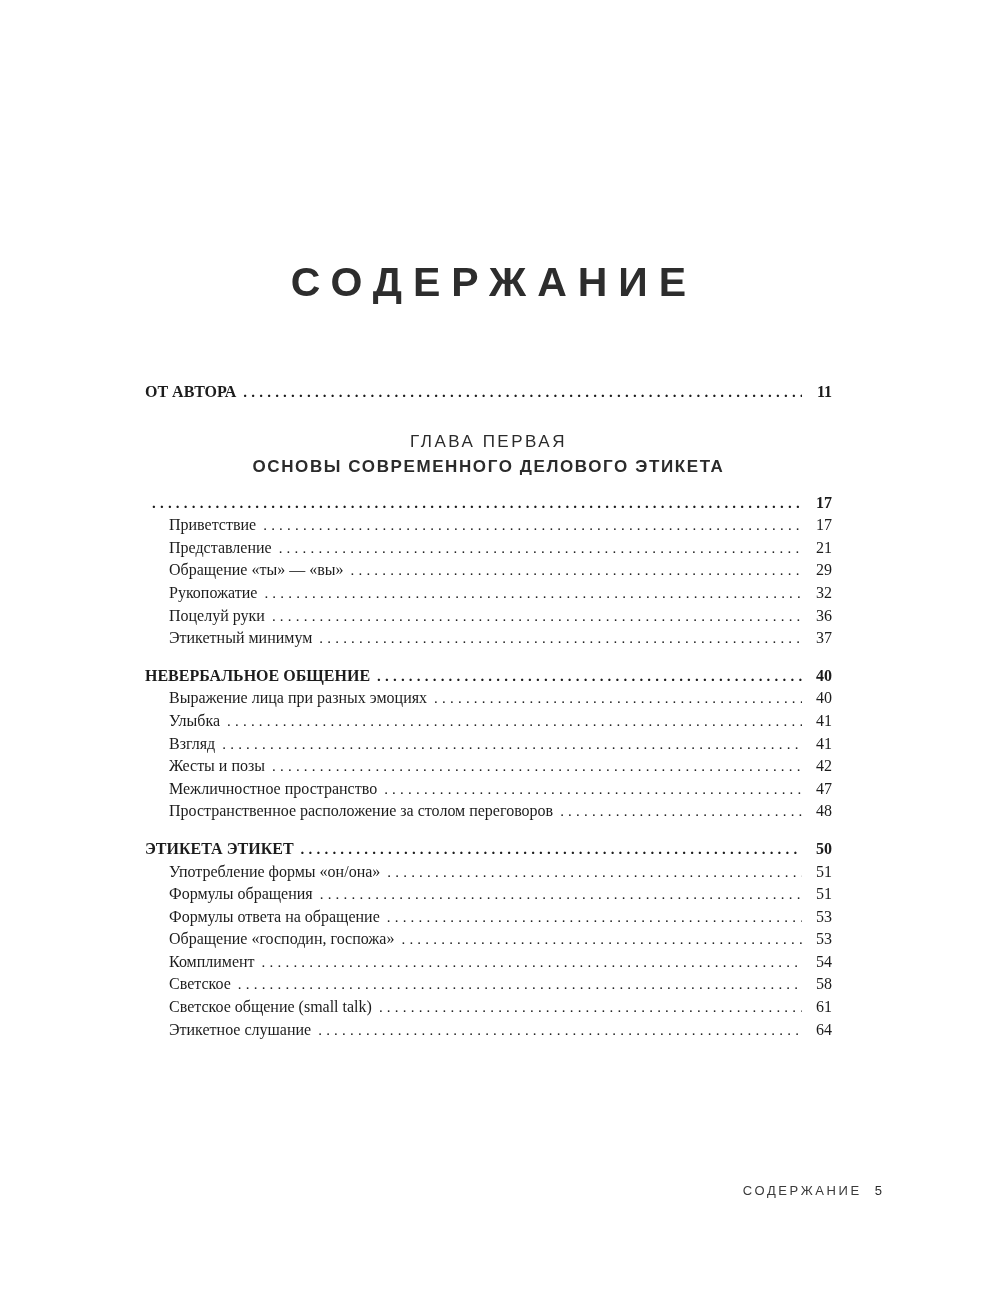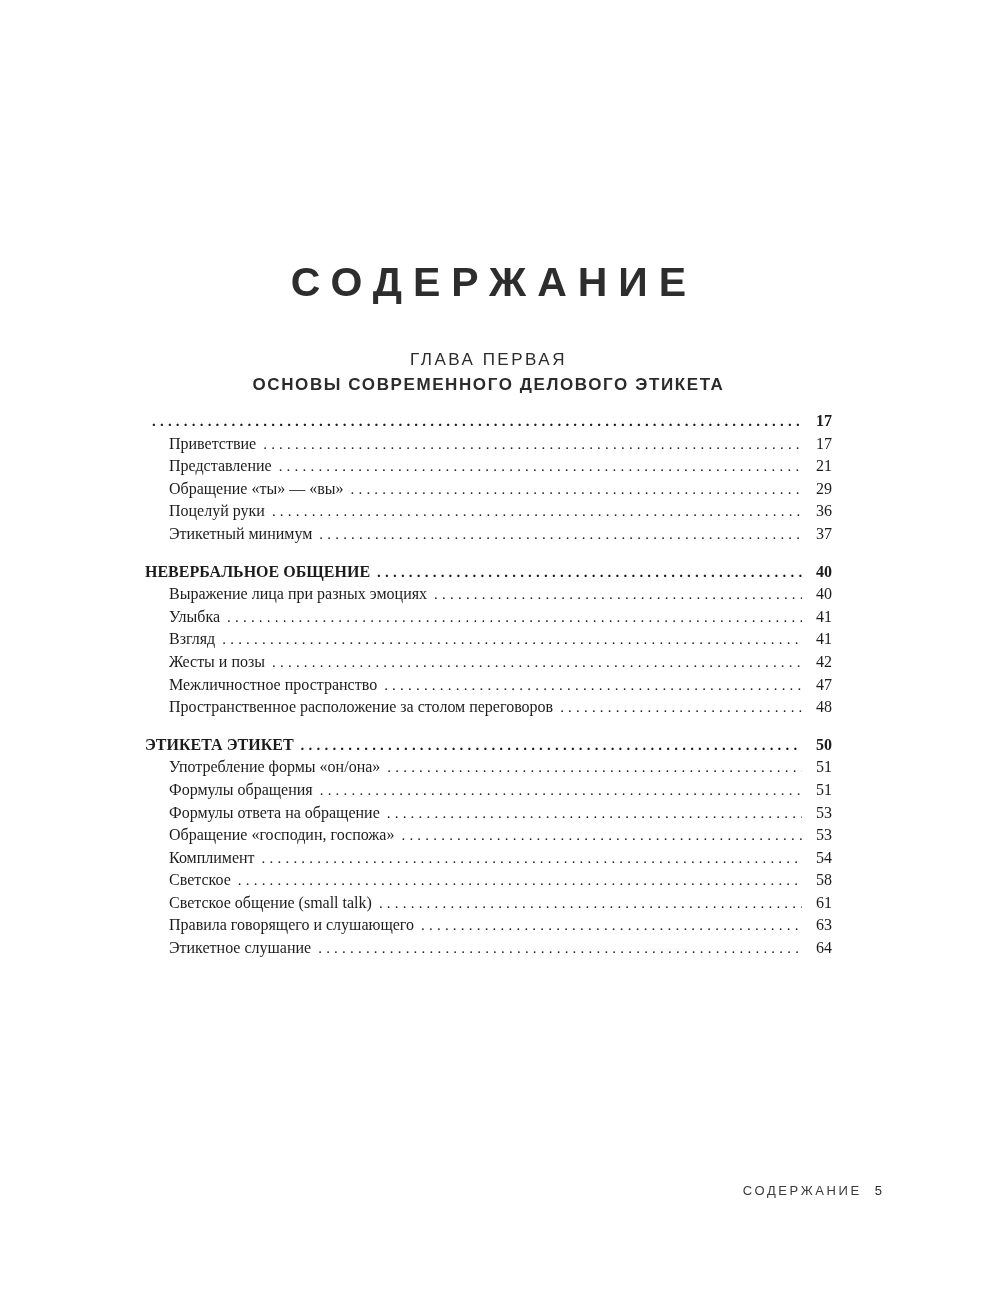--- a/index.html
+++ b/index.html
@@ -49,21 +49,21 @@
     font-size: 15px;
   }
   .toc-page {
     flex: 0 0 auto;
     min-width: 26px;
     text-align: right;
     white-space: nowrap;
   }
   .chapter {
     text-align: center;
-    margin: 47px 0 10px 0;
+    margin: 28px 0 10px 0;
     font-family: "Liberation Sans", sans-serif;
     color: #2b2b2b;
   }
   .chapter-kicker {
     font-size: 17px;
     font-weight: 500;
     letter-spacing: 2.5px;
   }
   .chapter-title {
     margin-top: 5px;
@@ -88,20 +88,27 @@
     letter-spacing: 0;
     color: #2b2b2b;
   }
 </style>
 </head>
 <body>
 
 <main class="page">
   <h1 class="page-title">СОДЕРЖАНИЕ</h1>
 
+  <section class="front-matter" id="front-matter">
+      <div class="toc-row level-1">
+    <span class="toc-label">ОТ АВТОРА</span>
+    <span class="toc-leader"></span>
+    <span class="toc-page">11</span>
+  </div>
+    </section>
 
   <div class="chapter">
     <div class="chapter-kicker">ГЛАВА ПЕРВАЯ</div>
     <div class="chapter-title">ОСНОВЫ СОВРЕМЕННОГО ДЕЛОВОГО ЭТИКЕТА</div>
   </div>
 
   <div id="sections">
       <section class="toc-section">
         <div class="toc-row level-1">
     <span class="toc-leader"></span>
@@ -114,20 +121,25 @@
   </div>
         <div class="toc-row level-2">
     <span class="toc-label">Представление</span>
     <span class="toc-leader"></span>
     <span class="toc-page">21</span>
   </div>
         <div class="toc-row level-2">
     <span class="toc-label">Обращение «ты» — «вы»</span>
     <span class="toc-leader"></span>
     <span class="toc-page">29</span>
+  </div>
+        <div class="toc-row level-2">
+    <span class="toc-label">Рукопожатие</span>
+    <span class="toc-leader"></span>
+    <span class="toc-page">32</span>
   </div>
         <div class="toc-row level-2">
     <span class="toc-label">Поцелуй руки</span>
     <span class="toc-leader"></span>
     <span class="toc-page">36</span>
   </div>
         <div class="toc-row level-2">
     <span class="toc-label">Этикетный минимум</span>
     <span class="toc-leader"></span>
     <span class="toc-page">37</span>
@@ -205,25 +217,20 @@
     <span class="toc-label">Светское</span>
     <span class="toc-leader"></span>
     <span class="toc-page">58</span>
   </div>
         <div class="toc-row level-2">
     <span class="toc-label">Светское общение (small talk)</span>
     <span class="toc-leader"></span>
     <span class="toc-page">61</span>
   </div>
         <div class="toc-row level-2">
-    <span class="toc-label">Правила говорящего и слушающего</span>
-    <span class="toc-leader"></span>
-    <span class="toc-page">63</span>
-  </div>
-        <div class="toc-row level-2">
     <span class="toc-label">Этикетное слушание</span>
     <span class="toc-leader"></span>
     <span class="toc-page">64</span>
   </div>
       </section>
     </div>
 </main>
 
 <footer class="page-footer">
   <span class="footer-label">СОДЕРЖАНИЕ</span>

